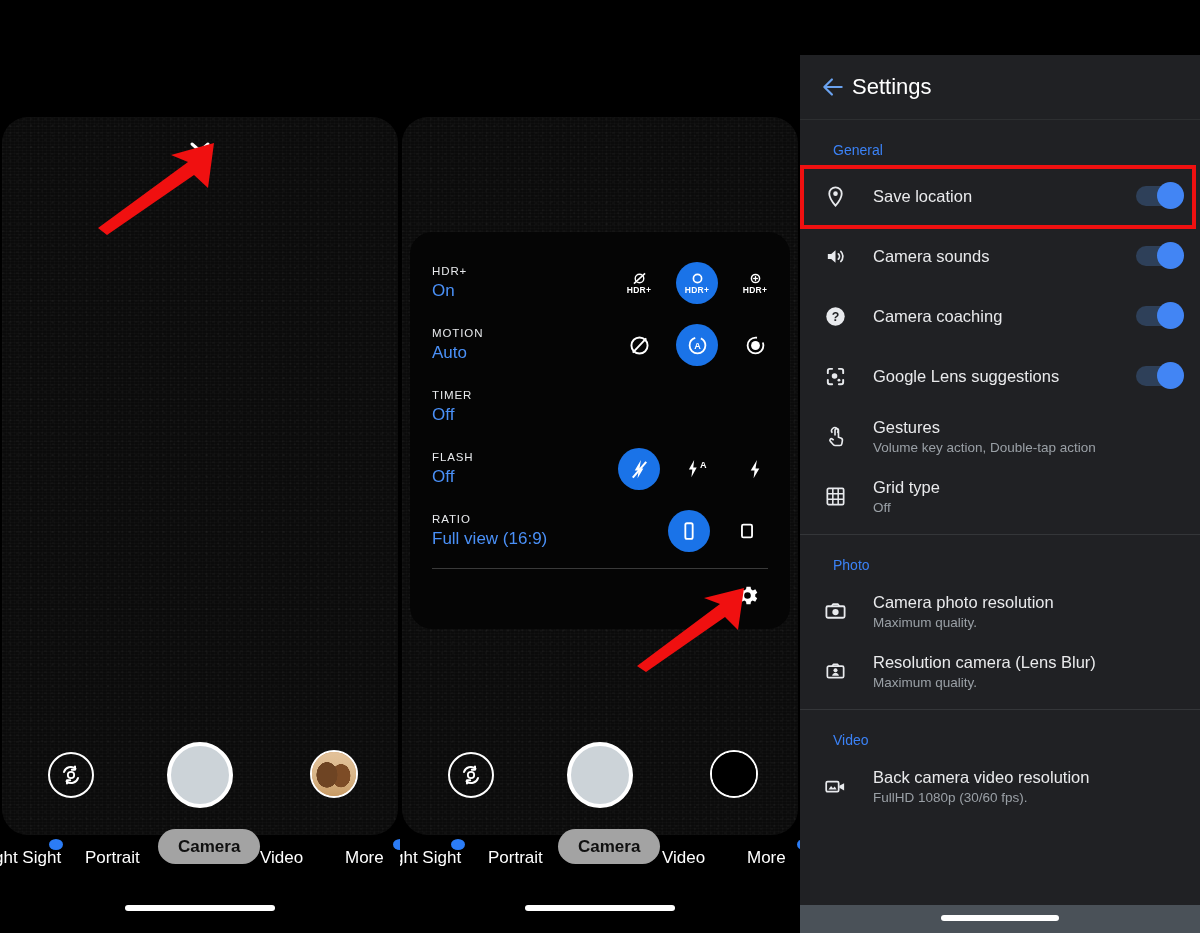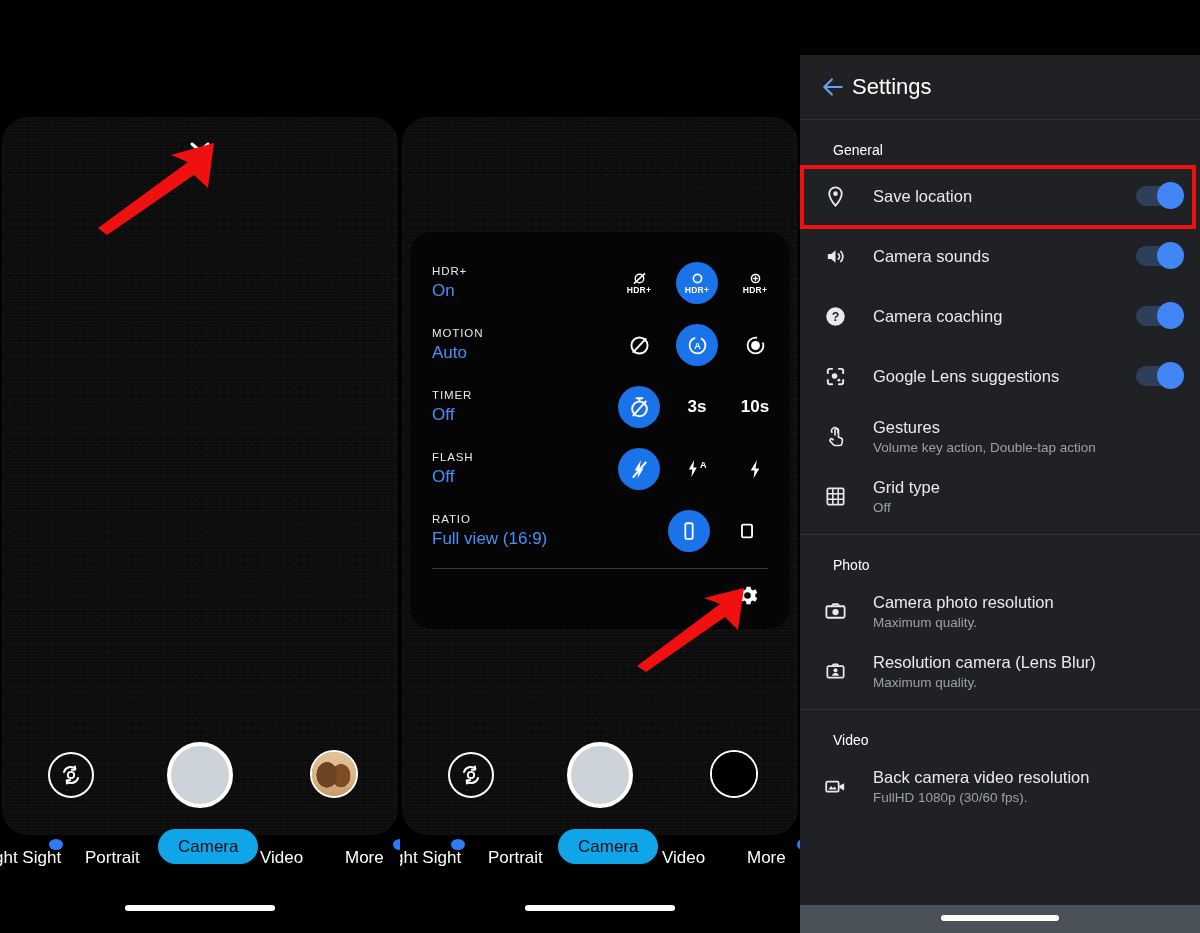--- a/index.html
+++ b/index.html
@@ -73,21 +73,21 @@
 
   
   .modes {
     position: absolute; left: 0; right: 0; top: 845px; height: 34px;
     display: flex; align-items: center; z-index: 7;
   }
   .mode {
     color: #fff; font-size: 17px; white-space: nowrap; position: relative;
   }
   .mode.active {
-    background: #0ea5e9; color: #101010; font-weight: 400;
+    background: #a3a3a3; color: #101010; font-weight: 700;
     padding: 8px 20px; border-radius: 18px;
   }
   .dot {
     position: absolute; width: 14px; height: 11px; border-radius: 50%;
     background: #2b7cf6;
   }
 
   
   .home-ind {
     position: absolute; bottom: 22px; left: 50%; transform: translateX(-50%);
@@ -130,21 +130,21 @@
     background: #202124; overflow: hidden;
   }
   .set-header {
     height: 65px; display: flex; align-items: center; gap: 6px;
     padding-left: 20px; border-bottom: 1px solid #2d2f31;
   }
   .back-arrow { width: 26px; height: 26px; flex: 0 0 auto; }
   .set-title { color: #fff; font-size: 22px; font-weight: 500; }
 
   .section-head {
-    color: #ffffff; font-size: 14px; font-weight: 500;
+    color: #3b82f6; font-size: 14px; font-weight: 500;
     padding: 22px 0 8px 33px;
   }
   .set-item {
     display: flex; align-items: center; min-height: 60px; padding: 0 18px 0 20px;
   }
   .set-ico {
     width: 30px; flex: 0 0 auto; display: flex; align-items: center; justify-content: center;
     color: #e8eaed; margin-right: 23px;
   }
   .set-texts { flex: 1 1 auto; min-width: 0; }
@@ -287,36 +287,20 @@
             </svg>
           </div>
         </div>
       </div>
 
       <div class="qs-row">
         <div class="qs-label">
           <div class="qs-cap">TIMER</div>
           <div class="qs-val">Off</div>
         </div>
-        <div class="qs-opts">
-          <div class="opt sel">
-            <svg viewBox="0 0 26 26" width="25" height="25">
-              <circle cx="13" cy="14.5" r="7.6" stroke="#fff" stroke-width="2" fill="none"></circle>
-              <line x1="10" y1="3.4" x2="16" y2="3.4" stroke="#fff" stroke-width="2" stroke-linecap="round"></line>
-              <line x1="13" y1="3.6" x2="13" y2="6.7" stroke="#fff" stroke-width="2"></line>
-              <line x1="6" y1="22" x2="20" y2="6" stroke="#fff" stroke-width="2"></line>
-            </svg>
-          </div>
-          <div class="opt">
-            <span class="tsec">3s</span>
-          </div>
-          <div class="opt">
-            <span class="tsec">10s</span>
-          </div>
-        </div>
       </div>
 
       <div class="qs-row">
         <div class="qs-label">
           <div class="qs-cap">FLASH</div>
           <div class="qs-val">Off</div>
         </div>
         <div class="qs-opts">
           <div class="opt sel">
             <svg viewBox="0 0 24 24" width="23" height="23">

